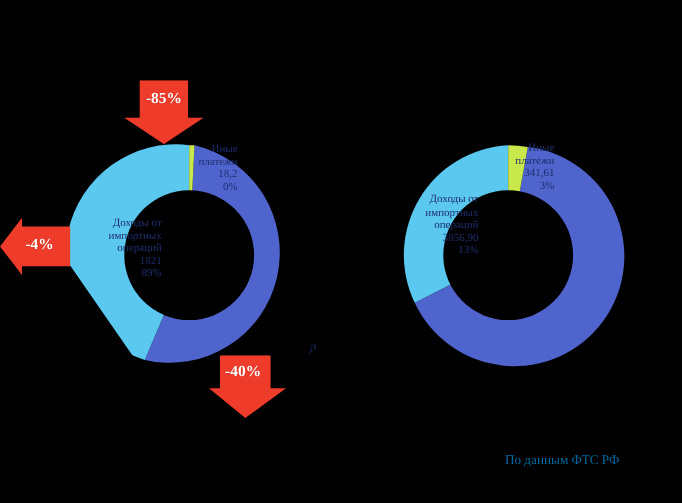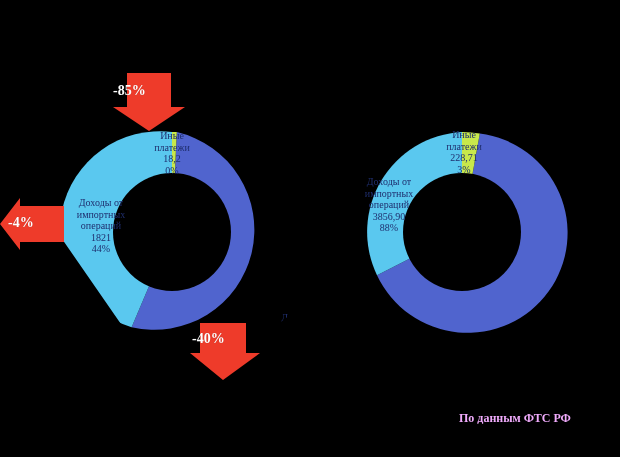--- a/index.html
+++ b/index.html
@@ -24,54 +24,55 @@
     display: block;
   }
 
   
   .slice-label {
     position: absolute;
     color: #1F2E6E;
     font-family: "Liberation Serif", "DejaVu Serif", serif;
     font-size: 10px;
     line-height: 11.5px;
-    text-align: center;
+    text-align: right;
     white-space: nowrap;
     letter-spacing: 0px;
   }
   .slice-label div { display: block; }
 
   
   .arrow {
     position: absolute;
     color: #FFFFFF;
     font-family: "Liberation Serif", "DejaVu Serif", serif;
     font-weight: bold;
     font-size: 14px;
   }
   .arrow .arrow-svg { display: block; }
   .arrow .arrow-text {
     position: absolute;
     left: 0;
     width: 100%;
+    text-align: center;
     text-shadow: 0 0 1px rgba(0,0,0,.25);
   }
 
   
   .mask {
     position: absolute;
     background: #000000;
   }
 
   
   .caption {
     position: absolute;
-    color: #f0abfc;
+    color: #0369a1;
     font-family: "Liberation Serif", "DejaVu Serif", serif;
-    font-weight: bold;
+    font-weight: normal;
     font-size: 12px;
     white-space: nowrap;
   }
 </style>
 </head>
 <body>
 
 <div id="stage">
 
   <div class="donut-wrap" style="left:48px; top:108px;">
@@ -97,21 +98,21 @@
       <div>платежи</div>
       <div>18,2</div>
       <div>0%</div>
     </div>
 
     <div class="slice-label" style="left:7px; top:89px; width:92px;">
       <div>Доходы от</div>
       <div>импортных</div>
       <div>операций</div>
       <div>1821</div>
-      <div>44%</div>
+      <div>89%</div>
     </div>
 
     <div class="slice-label" style="left:205px; top:204px; width:40px; text-align:right;">
       <div>До</div>
     </div>
   </div>
 
   <div class="donut-wrap" style="left:338px; top:108px;">
     <svg width="248" height="248" viewBox="0 0 248 248">
       <defs>
@@ -126,30 +127,30 @@
 
         <path fill="#5AC8EF" d="M 124 124 L 39.0 167.2 A 100 100 0 0 1 124 24 Z"></path>
 
         <path fill="#C8E84B" d="M 124 124 L 124 24 A 100 100 0 0 1 141.8 25.6 Z"></path>
       </g>
     </svg>
 
     <div class="slice-label" style="left:86px; top:21px; width:80px;">
       <div>Иные</div>
       <div>платежи</div>
-      <div>228,71</div>
+      <div>341,61</div>
       <div>3%</div>
     </div>
 
     <div class="slice-label" style="left:5px; top:68px; width:92px;">
       <div>Доходы от</div>
       <div>импортных</div>
       <div>операций</div>
       <div>3856,90</div>
-      <div>88%</div>
+      <div>13%</div>
     </div>
   </div>
 
   <svg class="mask" style="left:0px; top:236px; width:310px; height:221px; background:transparent;">
     <polygon points="0,0 0,221 310,221 310,80 150,130 60,0" fill="#000000"></polygon>
   </svg>
   <svg class="mask" style="left:240px; top:270px; width:110px; height:110px; background:transparent;">
     <polygon points="110,0 110,110 0,110 30,60" fill="#000000"></polygon>
   </svg>
 

